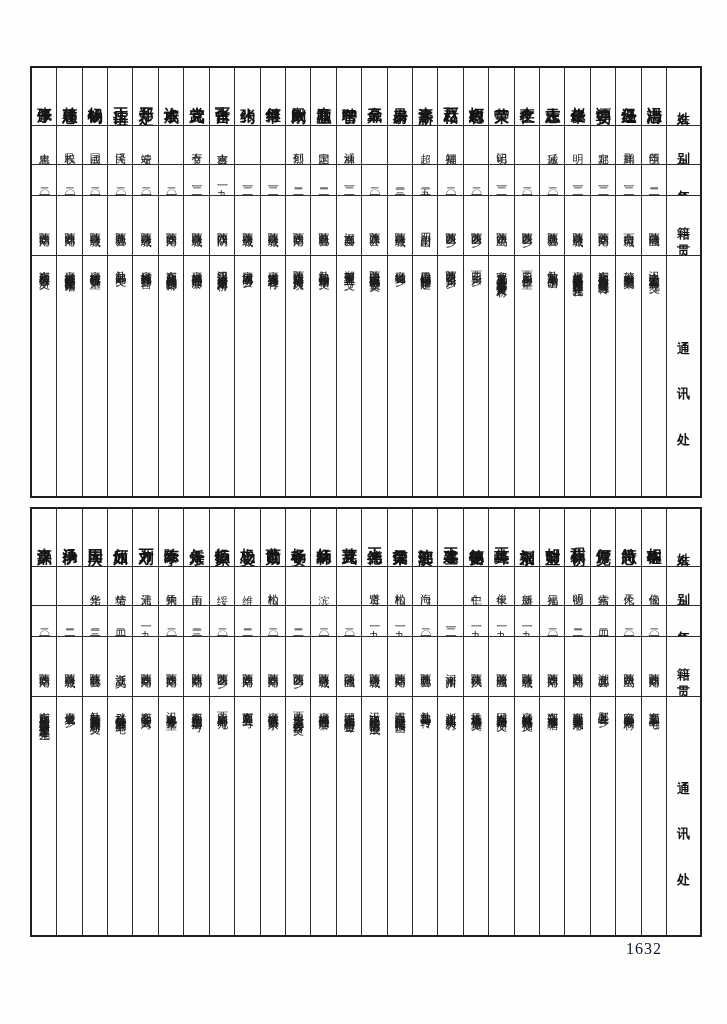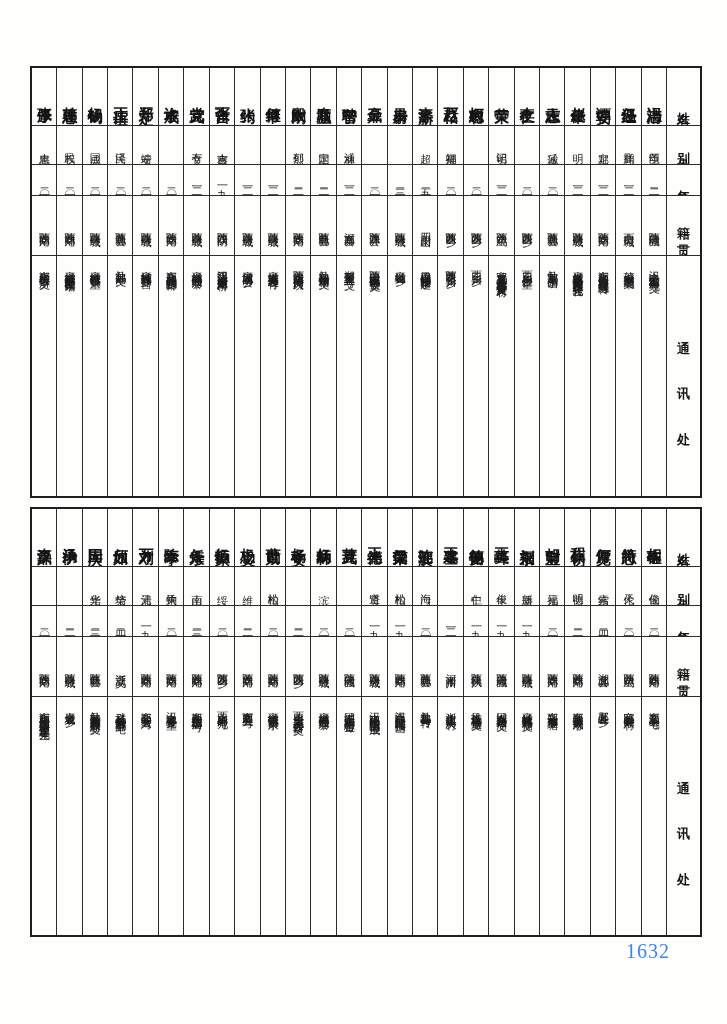--- a/index.html
+++ b/index.html
@@ -49,21 +49,21 @@
   
   .col.header .vtext { font-size:13px; font-weight:bold; color:#141414; }
   .hs-name   { letter-spacing:13px; margin-bottom:-13px; }
   .hs-alias  { letter-spacing:7px;  margin-bottom:-7px; }
   .hs-age    { letter-spacing:1px;  margin-bottom:-1px; }
   .hs-native { letter-spacing:17px; margin-bottom:-17px; }
   .hs-addr   { letter-spacing:46px; margin-bottom:-46px; }
 
   .page-number {
     position:absolute; left:626px; top:940px;
-    font-size:20px; color:#3b82f6; letter-spacing:1px;
+    font-size:16px; color:#0f172a; letter-spacing:1px;
   }
 </style>
 </head>
 <body>
 
 <div class="page">
 
   <div class="dir-table" id="table-top">
     <div class="col header">
       <div class="cell c-name">

